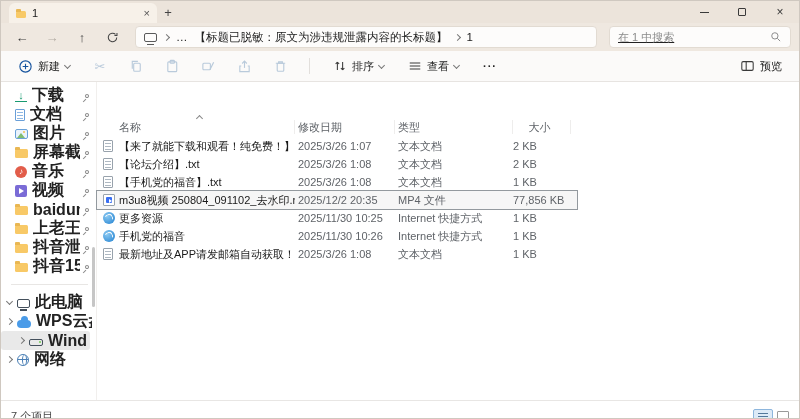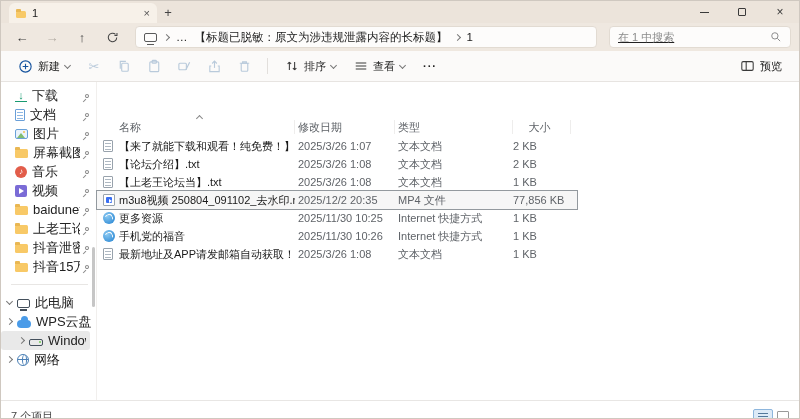--- a/index.html
+++ b/index.html
@@ -28,38 +28,38 @@
                 display:flex; align-items:center; padding:0 8px; gap:7px; margin-left:6px; overflow:hidden; white-space:nowrap; }
   .crumb { color:#222; font-size:11.5px; }
   .searchbox { flex:1; height:22px; background:#fdfcfb; border:1px solid #e2dbd2; border-radius:4px;
                display:flex; align-items:center; padding:0 8px; margin-left:8px; }
   .searchbox input { flex:1; border:none; outline:none; background:transparent; font-size:11px;
                      font-family:inherit; color:#222;text-decoration:underline; }
   .searchbox input::placeholder { color:#8a8a8a; }
 
   
   .toolbar { height:31px; background:#fbfaf9; border-bottom:1px solid #e7e4e1; display:flex;
-             align-items:center; padding:12px 10px; gap:4px; }
+             align-items:center; padding:12px 10px; gap:10px; }
   .tbtn { display:flex; align-items:center; gap:5px; padding:4px 7px; border-radius:4px; color:#222; }
   .tico { width:26px; height:24px; display:flex; align-items:center; justify-content:center; }
   .tb-sep { width:1px; height:16px; background:#e2dfdc; margin:0 6px; }
   .tb-spacer { flex:1; }
   .chr { display:inline-block; width:5px; height:5px; border-right:1px solid #777; border-bottom:1px solid #777;
          transform:rotate(-45deg); }
   .chd { display:inline-block; width:5px; height:5px; border-right:1px solid #777; border-bottom:1px solid #777;
          transform:rotate(45deg); margin-top:-2px; }
 
   
   .content { display:flex; height:318px; }
   .sidebar { width:96px; padding-top:4px; position:relative; border-right:1px solid #f1efed; overflow:hidden; }
   .qitem, .titem { height:19px; display:flex; align-items:center; gap:5px; padding-left:14px; padding-right:4px; }
   .titem { padding-left:6px; }
   .titem.indent { padding-left:18px; }
   .titem.sel { background:#e9e9e9; border-radius:3px; margin-right:6px; }
-  .slabel { flex:1; overflow:hidden; white-space:nowrap; font-size:13px; color:#222; }
+  .slabel { flex:1; overflow:hidden; white-space:nowrap; font-size:16px; color:#222;font-weight:bold; }
   .sb-divider { height:1px; background:#e8e6e4; margin:8px 8px 8px 10px; }
   .sb-scroll { position:absolute; right:1px; top:165px; width:3px; height:60px; background:#c6c6c6; border-radius:2px; }
 
   .filearea { flex:1; position:relative; }
   .lheader { display:flex; align-items:center; height:20px; color:#5f6368; padding-left:6px; position:relative;margin-top:35px; }
   .hcell { border-right:1px solid #eeedec; height:14px; line-height:14px; }
   .h-name { width:192px; padding-left:16px; }
   .h-date { width:100px; padding-left:3px; }
   .h-type { width:118px; padding-left:3px; }
   .h-size { width:58px; text-align:center; padding-right:4px; }
@@ -351,21 +351,21 @@
           </span>
         <span class="c-name">【论坛介绍】.txt</span>
         <span class="c-date">2025/3/26 1:08</span>
         <span class="c-type">文本文档</span>
         <span class="c-size">2 KB</span>
       </div>
       <div class="row">
         <span class="c-icon">
             <span class="icn i-txt"></span>
           </span>
-        <span class="c-name">【上老王论坛当】.txt</span>
+        <span class="c-name">【手机党的福音】.txt</span>
         <span class="c-date">2025/3/26 1:08</span>
         <span class="c-type">文本文档</span>
         <span class="c-size">1 KB</span>
       </div>
       <div class="row sel">
         <span class="c-icon">
             <span class="icn i-mp4"></span>
           </span>
         <span class="c-name">m3u8视频 250804_091102_去水印.mp4</span>
         <span class="c-date">2025/12/2 20:35</span>

